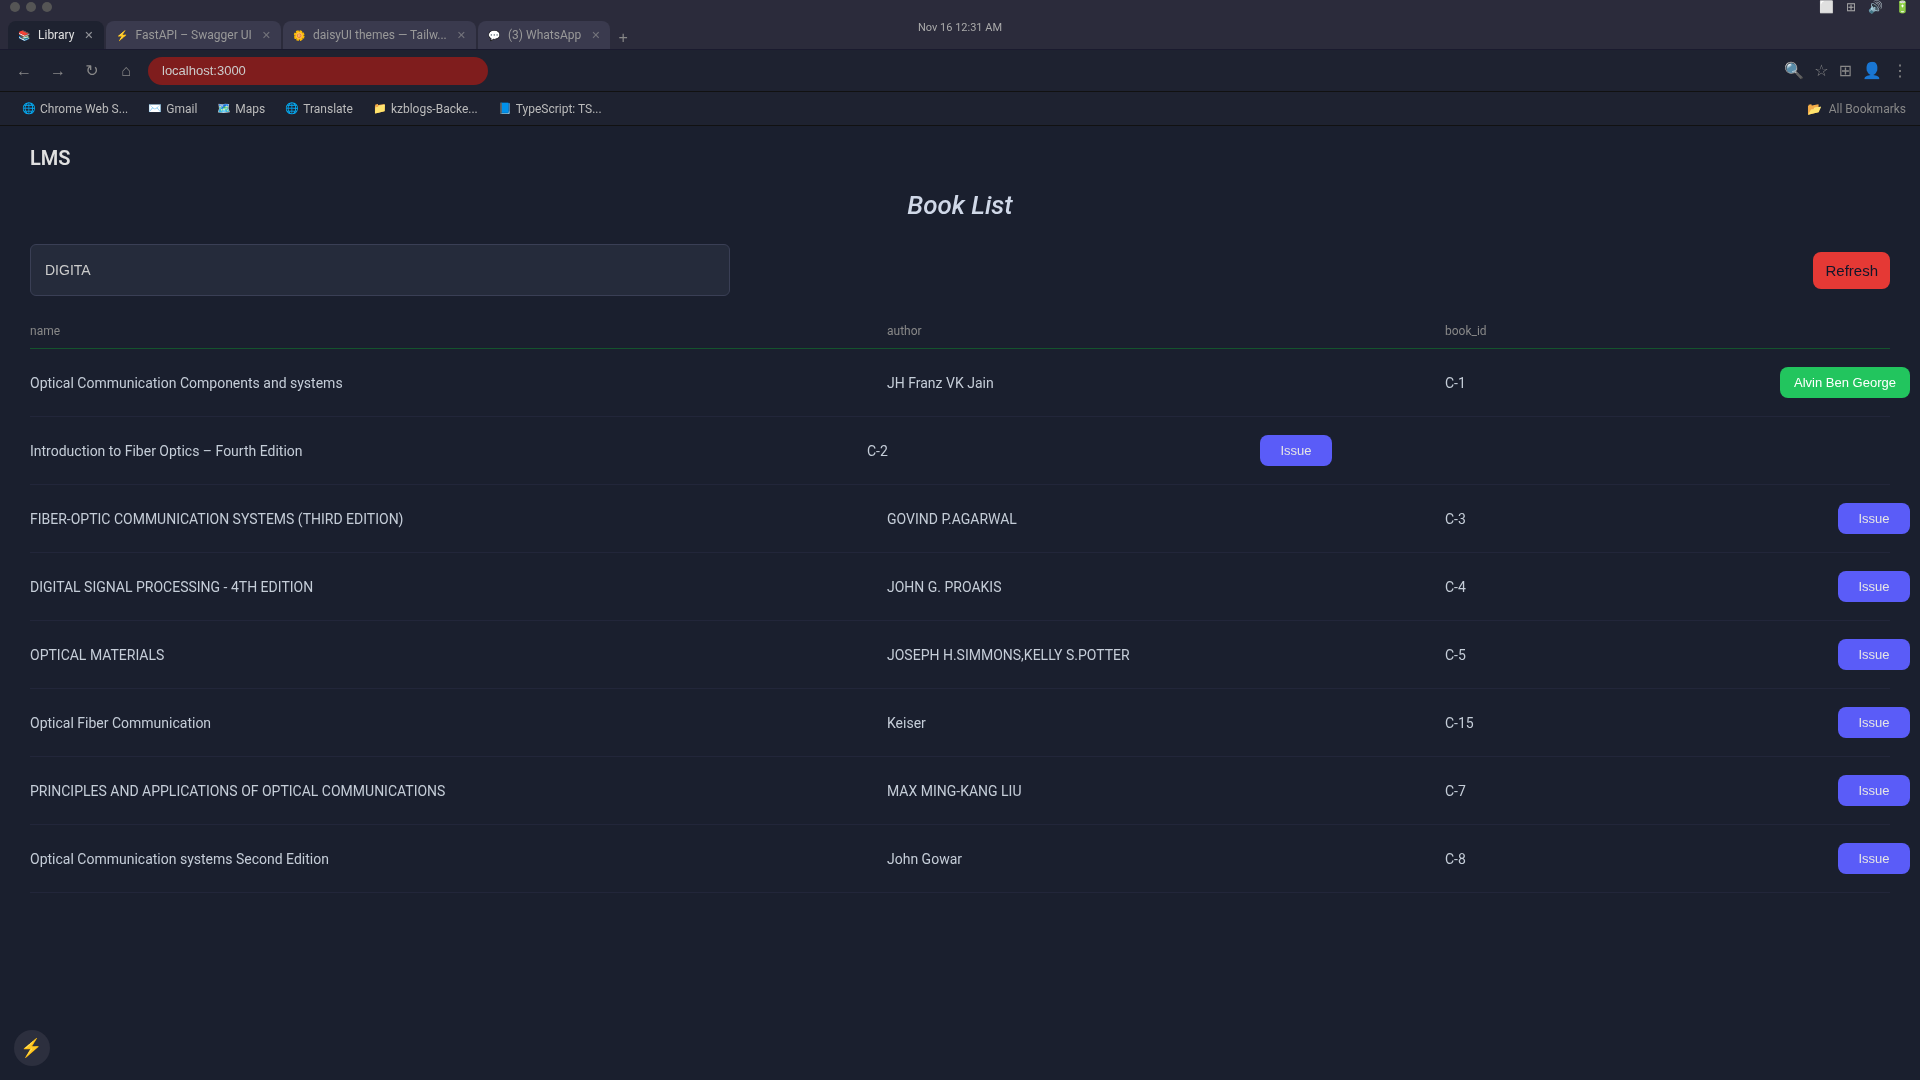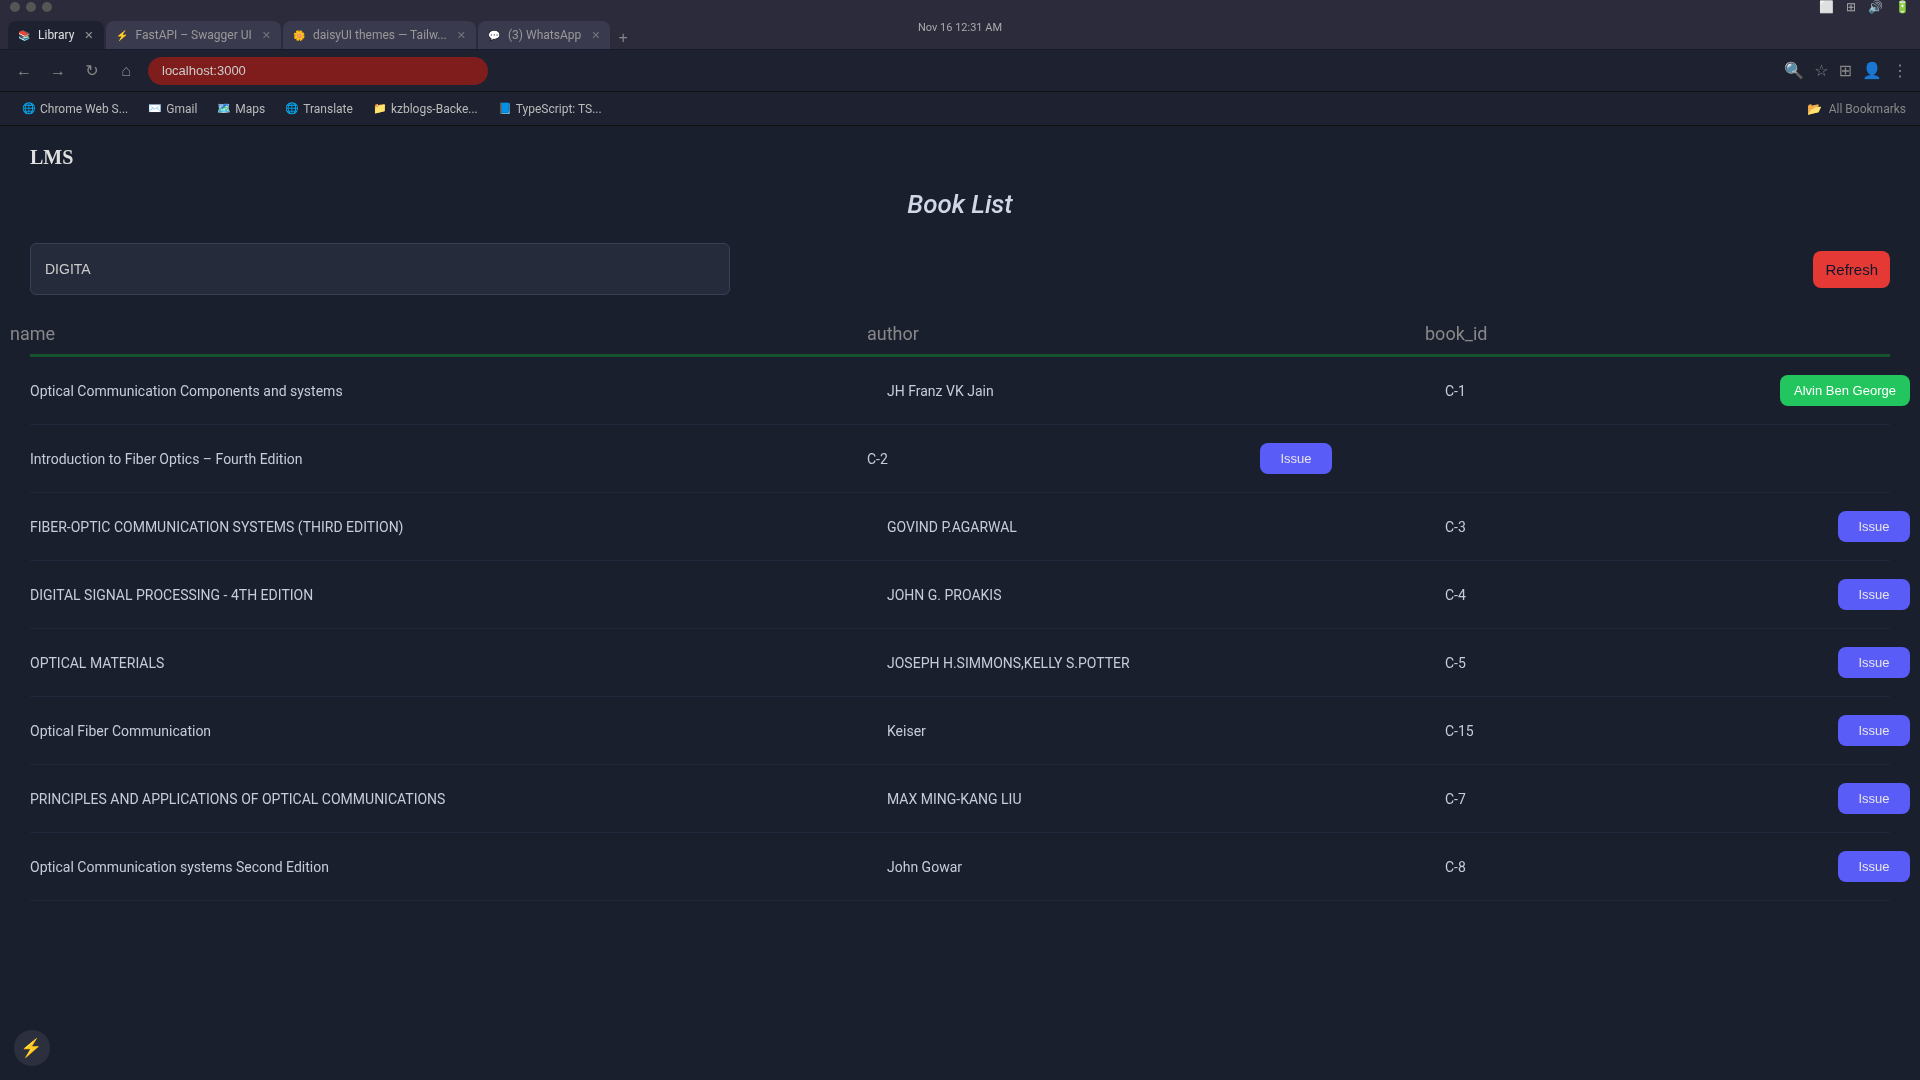--- a/index.html
+++ b/index.html
@@ -174,21 +174,20 @@
       height: calc(1080px - 14px - 36px - 42px - 34px);
       overflow-y: auto;
       padding: 20px 30px;
     }
 
     .app-logo {
       font-size: 20px;
       font-weight: 600;
       color: #e0e0e0;
       margin-bottom: 20px;
-      font-family: Liberation Serif, serif;
     }
 
     .page-title {
       text-align: center;
       font-size: 26px;
       font-weight: 500;
       color: #d0d8e8;
       margin-bottom: 24px;
       font-style: italic;
     }
@@ -220,24 +219,23 @@
       border-radius: 8px;
       padding: 10px 12px;
       font-size: 15px;
       font-weight: 500;
       cursor: pointer;
     }
 
     .table-header {
       display: flex;
       padding: 8px 0 10px 0;
-      border-bottom: 3px solid #14532d;
+      border-bottom: 1px solid #14532d;
       color: #888;
-      font-size: 18px;
-      justify-content: flex-end;
+      font-size: 12px;
     }
     .col-name { flex: 0 0 45%; }
     .col-author { flex: 0 0 30%; margin-left: 20px; }
     .col-bookid { flex: 0 0 12%; }
     .col-action { flex: 0 0 13%; text-align: right; }
 
     .table-row {
       display: flex;
       align-items: center;
       padding: 18px 0;

